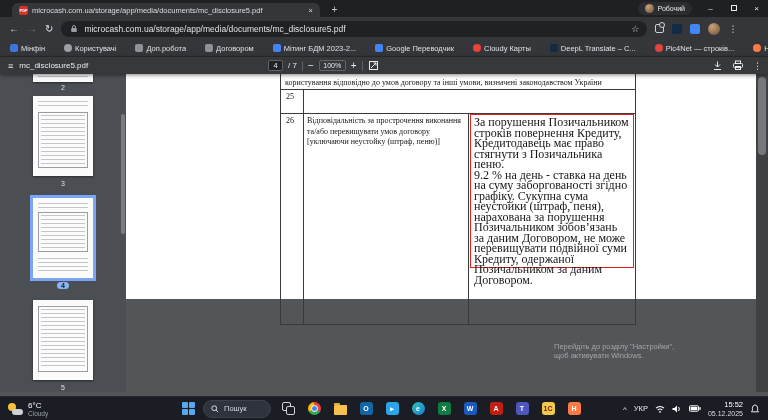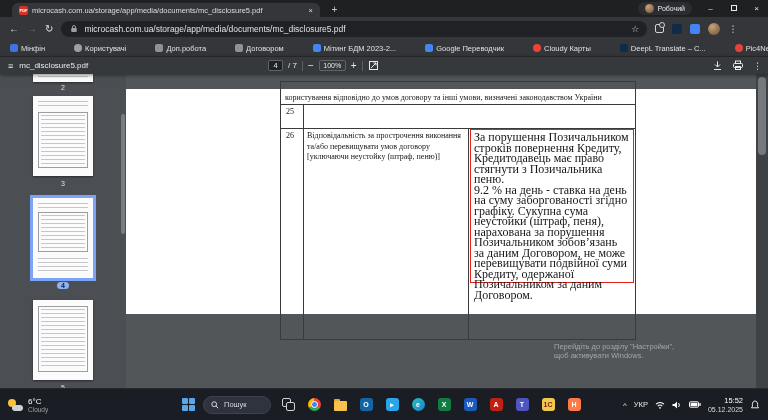--- a/index.html
+++ b/index.html
@@ -24,21 +24,21 @@
   .navic{font-size:10px;color:#dfe3e6;line-height:1}
   .navic.dis{color:#75797d}
   #omnibox{height:16px;flex:1;max-width:586px;background:#202124;border-radius:8px;display:flex;align-items:center;gap:5px;padding:0 8px;font-size:8.5px;color:#dfe3e6}
   #omnibox .url{flex:1;white-space:nowrap;overflow:hidden}
   #toolbar-right{display:flex;align-items:center;gap:8px}
   .exticon{width:10px;height:10px;border-radius:2px}
   .puz{position:relative;width:9px;height:9px;border:1px solid #cfd3d8;border-radius:2px}
   .puz:before{content:"";position:absolute;left:2.5px;top:-3px;width:4px;height:4px;border-radius:50%;background:#35363a;border:1px solid #cfd3d8}
 
   
-  #bookmarks{position:absolute;top:40px;left:0;right:0;height:17px;background:#35363a;display:flex;align-items:center;gap:29px;padding:0 10px;font-size:7.5px;color:#dde1e4;border-bottom:1px solid #2b2c2e}
+  #bookmarks{position:absolute;top:40px;left:0;right:0;height:17px;background:#35363a;display:flex;align-items:center;gap:19px;padding:0 10px;font-size:7.5px;color:#dde1e4;border-bottom:1px solid #2b2c2e}
   .bm{display:flex;align-items:center;gap:3px;white-space:nowrap}
   .fv{width:8px;height:8px;border-radius:2px;flex:none}
   .f0{background:#3f74e0}.f1{background:#9aa0a6;border-radius:50%}.f2{background:#8d9296}.f3{background:#8d9296}
   .f4{background:#4285f4}.f5{background:#4285f4}.f6{background:#ea4335;border-radius:50%}.f7{background:#0f2b46}
   .f8{background:#e0443a;border-radius:50%}.f9{background:#ff7a45;border-radius:50%}
   #allbm{margin-left:auto;display:flex;align-items:center;gap:4px}
   .minifolder{width:9px;height:7px;background:#9aa0a6;border-radius:1px;position:relative}
   .minifolder:before{content:"";position:absolute;top:-2px;left:0;width:4px;height:2px;background:#9aa0a6;border-radius:1px 1px 0 0}
 
   
@@ -56,21 +56,21 @@
   .thumb.sel{outline:3px solid #7ba4f7}
   .plabel{position:absolute;left:0;width:126px;text-align:center;font-size:7px;color:#dfe3e6}
   .plabel .pill{display:inline-block;min-width:10px;padding:0 4px;border-radius:6px}
   .plabel.sel .pill{background:#8ab4f8;color:#1c1d1f;font-weight:700}
   .sk-lines{position:absolute;left:5px;right:5px;background:repeating-linear-gradient(to bottom,#c4c6c8 0 1px,transparent 1px 4px)}
   .sk-box{position:absolute;border:1px solid #9b9da0}
   #thumbscroll{position:absolute;right:1px;top:40px;width:4px;height:120px;border-radius:2px;background:#797d82}
 
   
   #main{position:absolute;left:126px;top:74px;right:0;height:318px;background:#525659;overflow:hidden}
-  #page{position:absolute;left:0;top:15px;width:630px;height:225px;background:#fff}
+  #page{position:absolute;left:0;top:0;width:630px;height:225px;background:#fff}
   #vscroll{position:absolute;right:0;top:0;width:12px;height:318px;background:#3f4245}
   #vthumb{position:absolute;left:2px;top:3px;width:8px;height:78px;border-radius:4px;background:#75797d}
 
   
   #doc{position:absolute;left:154px;top:-8px;width:356px;height:259px;border:1px solid #3a3a3a;font-family:"Liberation Serif",serif;color:#161616}
   .hline{position:absolute;left:0;right:0;height:1px;background:#3a3a3a}
   .vline{position:absolute;width:1px;background:#3a3a3a}
   .dtxt{position:absolute;font-size:8px;line-height:10.5px}
   #clip-line{top:11px;left:4px;right:4px;white-space:nowrap;overflow:hidden}
   #num25{top:25px;left:5px}
@@ -78,21 +78,21 @@
   #num26{top:49px;left:5px}
   #desc-text{top:49px;left:26px;width:157px}
   #redbox{position:absolute;left:189px;top:47px;width:164px;height:154px;border:1.5px solid #e32119;padding:2px 3px;font-size:12px;line-height:10.5px;font-family:"Liberation Serif",serif;color:#161616}
 
   
   #wm{position:absolute;right:80px;top:340px;z-index:6}
   #wm .l1{font-size:12.5px;color:#98999c}
   #wm .l2{margin-top:2px;width:134px;font-size:7.5px;line-height:9px;color:#a4a6a9}
 
   
-  #taskbar{position:absolute;left:0;bottom:0;width:768px;height:32px;background:#1b1d24;display:flex;align-items:flex-start;z-index:10;border-top:1px solid rgba(255,255,255,.05)}
+  #taskbar{position:absolute;left:0;bottom:0;width:768px;height:24px;background:#1b1d24;display:flex;align-items:flex-start;z-index:10;border-top:1px solid rgba(255,255,255,.05)}
   #weather{display:flex;align-items:center;gap:5px;padding:0 8px;height:100%}
   .wicon{width:15px;height:14px;position:relative}
   .sun{position:absolute;left:0;top:1px;width:8px;height:8px;border-radius:50%;background:#f8c13a}
   .cloud{position:absolute;right:0;bottom:1px;width:11px;height:6px;border-radius:3px;background:#cfd3d8}
   #weather .t1{font-size:8px;color:#fff;line-height:9px}
   #weather .t2{font-size:6.5px;color:#9aa0a6;line-height:7px}
   #centergroup{position:absolute;left:182px;display:flex;align-items:center;gap:8px;height:100%}
   #startbtn{width:13px;height:13px;display:grid;grid-template-columns:6px 6px;grid-template-rows:6px 6px;gap:1px}
   #startbtn i{background:#58a6f2;border-radius:1px}
   #searchpill{height:18px;width:68px;border-radius:9px;background:#2f333d;border:1px solid #3d4250;display:flex;align-items:center;gap:5px;padding:0 7px;font-size:7.5px;color:#d6d9dd}

